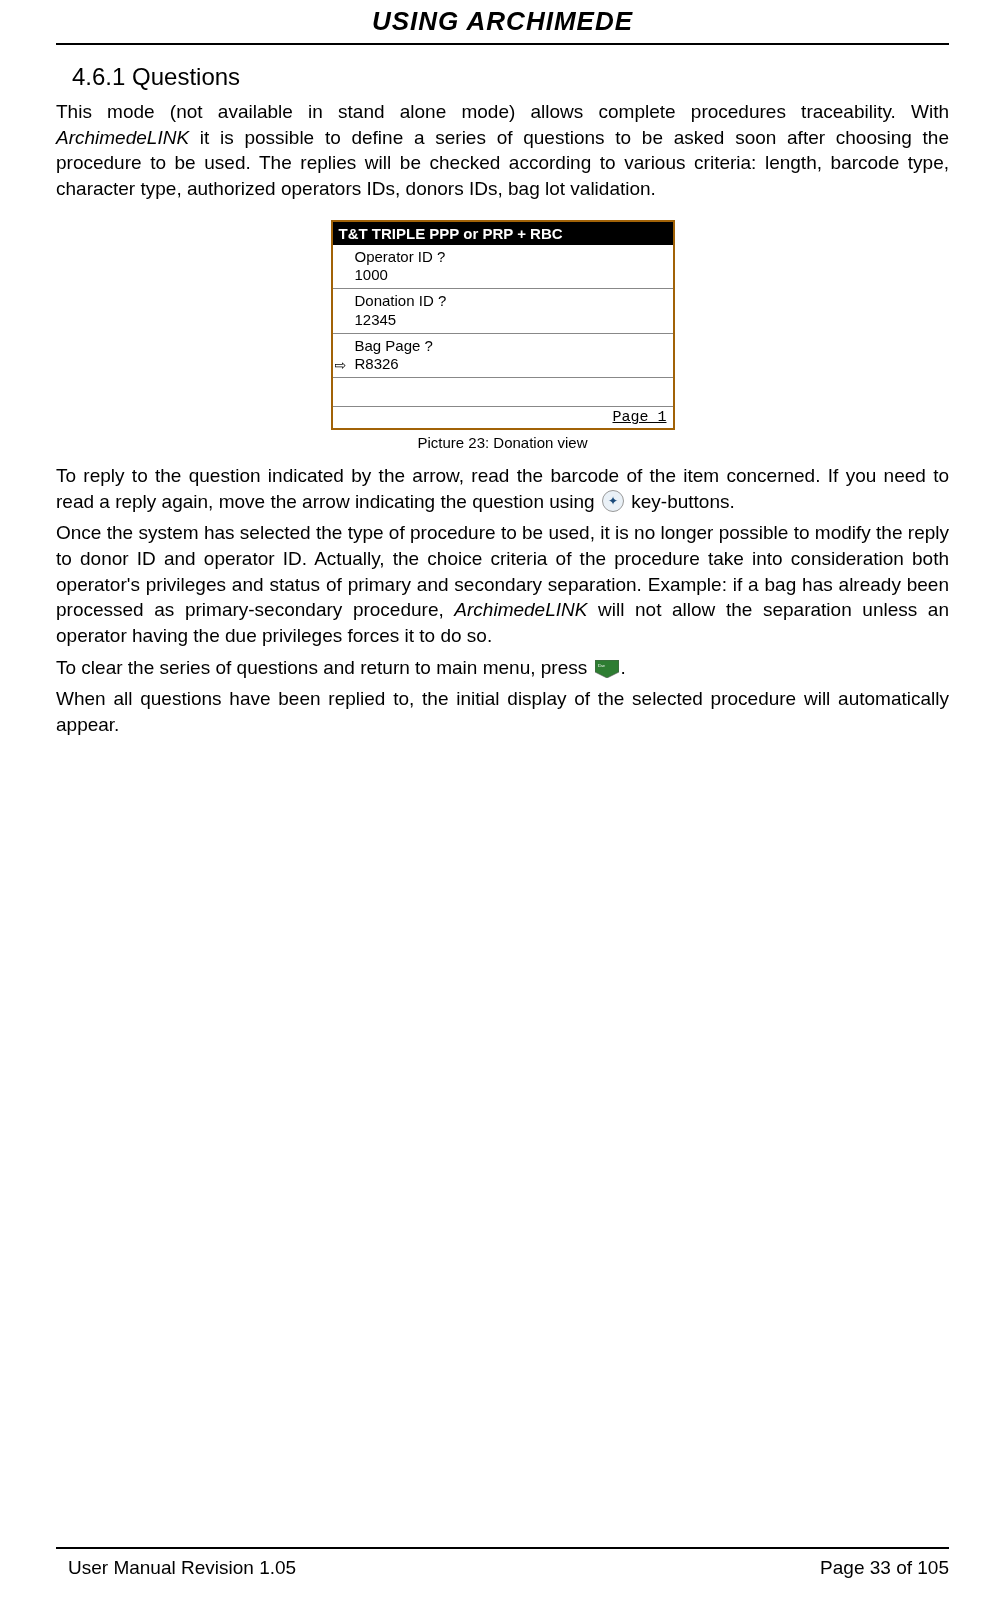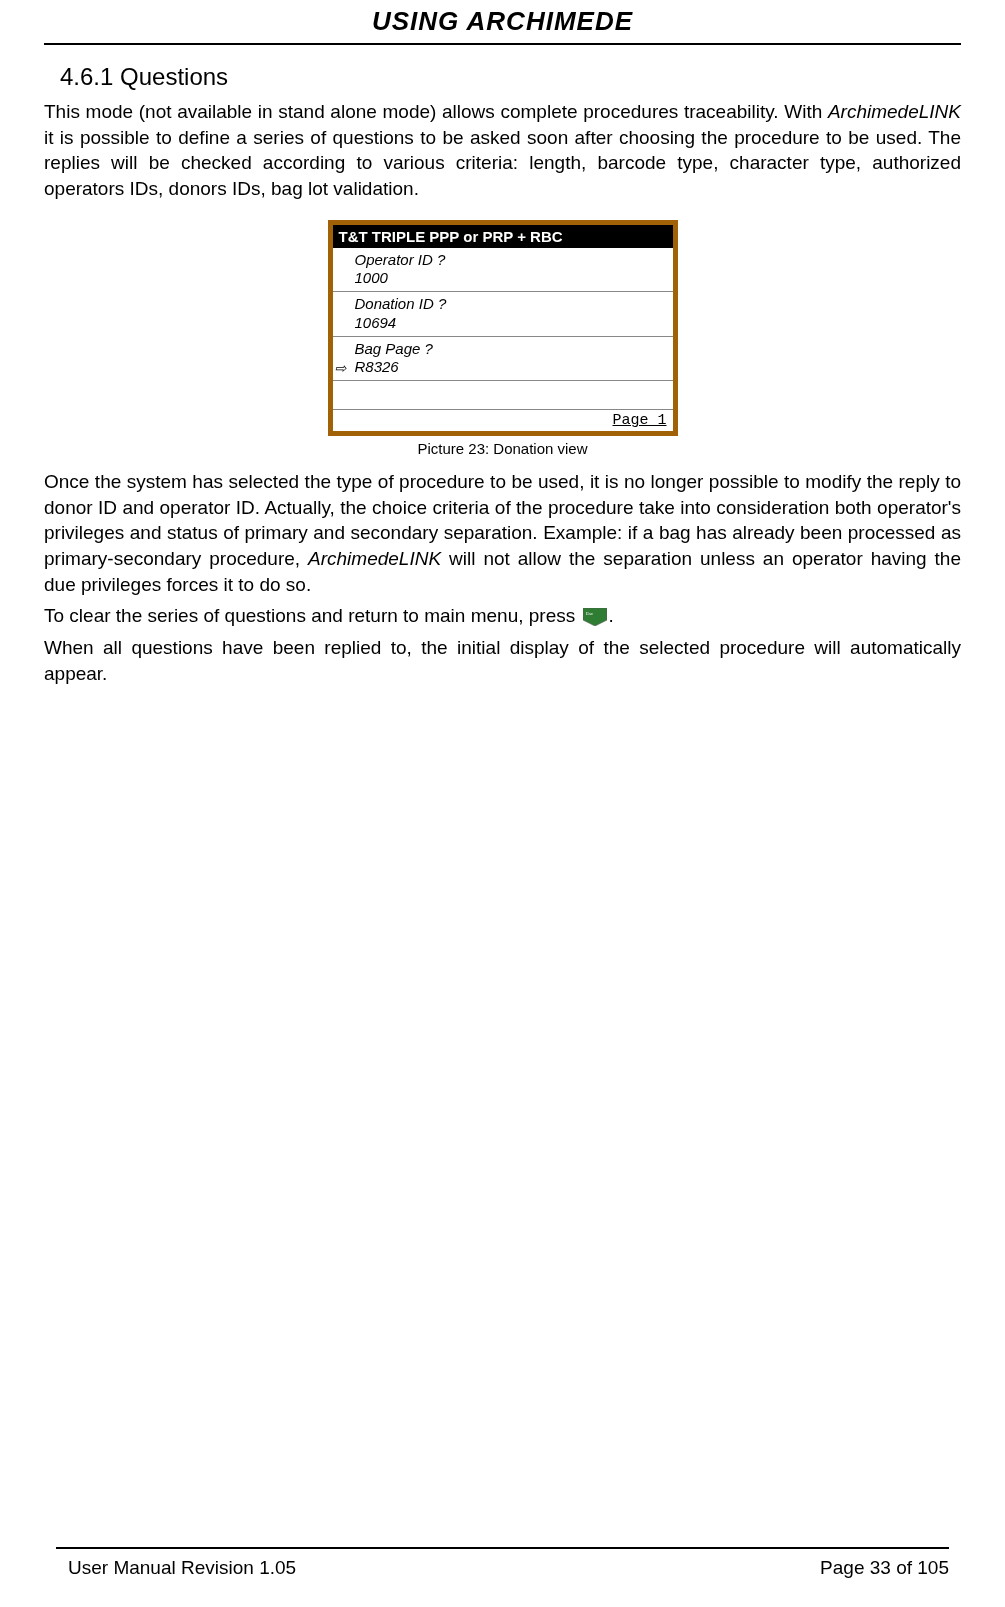--- a/index.html
+++ b/index.html
@@ -7,21 +7,21 @@
     margin: 0;
     padding: 0;
     font-family: Verdana, Geneva, sans-serif;
     background: #fff;
     color: #000;
   }
   .page {
     width: 1005px;
     height: 1607px;
     box-sizing: border-box;
-    padding: 0 44px;
+    padding: 0 56px;
     position: relative;
   }
   .header-title {
     text-align: center;
     font-weight: bold;
     font-style: italic;
     font-size: 26px;
     letter-spacing: 1px;
     padding-top: 6px;
     padding-bottom: 6px;
@@ -49,39 +49,38 @@
   }
   .figure-caption {
     text-align: center;
     font-size: 15px;
     margin-bottom: 12px;
   }
   
   .qv {
     display: inline-block;
     width: 340px;
-    border: 5px solid #a16207;
+    border: 2px solid #a16207;
     background: #fff;
     text-align: left;
     font-family: Tahoma, Verdana, sans-serif;
     font-size: 15px;
   }
   .qv-titlebar {
     background: #000;
     color: #fff;
     font-weight: bold;
     padding: 3px 6px;
     font-size: 15px;
   }
   .qv-row {
     border-bottom: 1px solid #888;
     padding: 3px 8px 3px 22px;
     position: relative;
     line-height: 1.25;
-    font-style: italic;
   }
   .qv-row.last { border-bottom: none; }
   .qv-arrow {
     position: absolute;
     left: 2px;
     bottom: 3px;
     font-size: 14px;
   }
   .qv-blank {
     height: 28px;
@@ -159,33 +158,36 @@
 
   <div class="figure-wrap">
     <div class="qv">
       <div class="qv-titlebar">T&amp;T TRIPLE PPP or PRP + RBC</div>
       <div class="qv-row">
         <span>Operator ID ?</span><br>
         <span>1000</span>
       </div>
       <div class="qv-row">
         <span>Donation ID ?</span><br>
-        <span>10694</span>
+        <span>12345</span>
       </div>
       <div class="qv-row last">
         <span>Bag Page ?</span><br>
         <span class="qv-arrow">⇨</span>
         <span>R8326</span>
       </div>
       <div class="qv-blank"></div>
       <div class="qv-footer">Page 1</div>
     </div>
   </div>
   <div class="figure-caption">Picture 23: Donation view</div>
 
+  <p class="body-text">
+    <span>To reply to the question indicated by the arrow, read the barcode of the item concerned. If you need to read a reply again, move the arrow indicating the question using </span><span class="nav-icon"></span><span> key-buttons.</span>
+  </p>
 
   <p class="body-text">
     <span>Once the system has selected the type of procedure to be used, it is no longer possible to modify the reply to donor ID and operator ID. Actually, the choice criteria of the procedure take into consideration both operator's privileges and status of primary and secondary separation. Example: if a bag has already been processed as primary-secondary procedure, </span><span class="italic">ArchimedeLINK</span><span> will not allow the separation unless an operator having the due privileges forces it to do so.</span>
   </p>
 
   <p class="body-text">
     <span>To clear the series of questions and return to main menu, press </span><span class="esc-icon">
       <svg width="24" height="18" viewBox="0 0 24 18">
         <polygon points="0,0 24,0 24,12 12,18 0,12" fill="#2e7d32" stroke="#555" stroke-width="0.6"></polygon>
         <text x="3" y="7" font-size="5" fill="#fff" font-family="Verdana">Esc</text>

